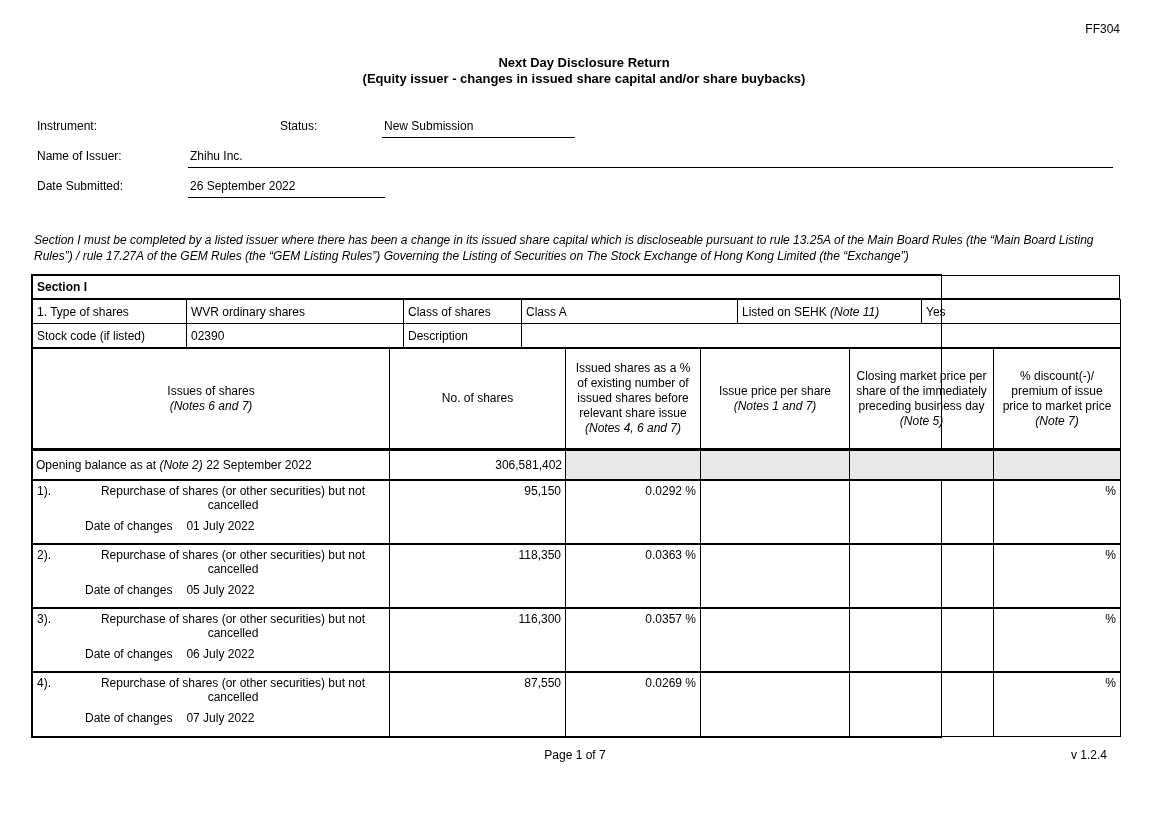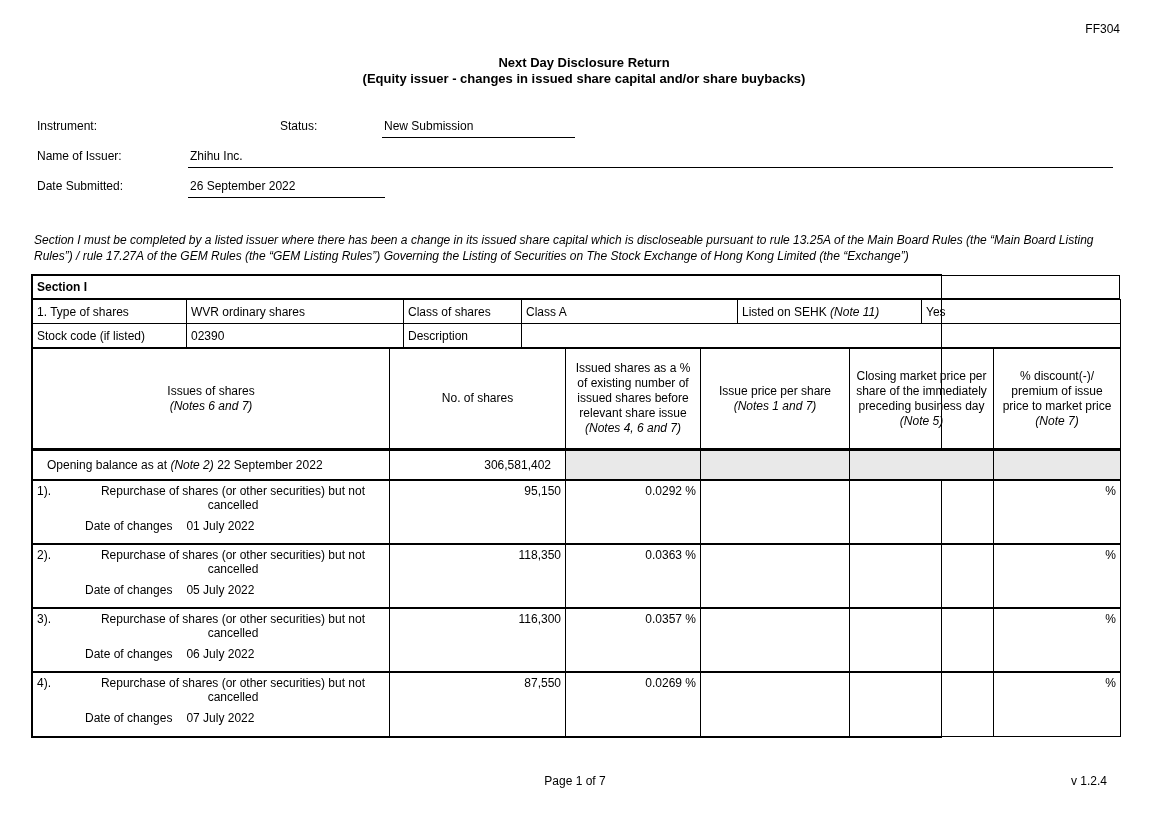--- a/index.html
+++ b/index.html
@@ -63,37 +63,37 @@
 
   .hdr-table td {
     height: 100px; text-align: center; vertical-align: middle;
     padding: 2px 3px; line-height: 15px;
   }
   .note { font-style: italic; }
   .note-block { display: block; font-style: italic; }
 
   .main-table td { vertical-align: top; }
   .main-table tr td { border-top: 2px solid #000; }
-  .opening-row td { height: 30px; vertical-align: middle; padding: 2px 14px; }
+  .opening-row td { height: 30px; vertical-align: middle; padding: 2px 3px; }
   .grey { background: #e9e9e9; }
   .num-cell { text-align: right; padding: 3px 4px 2px 2px; }
   .body-row td { height: 64px; }
   .cellcol {
     display: flex; flex-direction: column; justify-content: space-between;
     min-height: 60px; padding: 3px 2px 8px 2px;
   }
   .row-top { display: flex; }
   .row-num { flex: 0 0 50px; padding-left: 2px; }
   .row-desc { flex: 1; padding-right: 6px; line-height: 14px; text-align: center; }
   .row-date { margin-left: 50px; }
   .date-val { margin-left: 14px; }
 
   
   .footer {
-    position: relative; margin: 36px 0 0 31px; width: 1088px;
+    position: relative; margin: 10px 0 0 31px; width: 1088px;
     text-align: center;
   }
   .version { position: absolute; right: 12px; top: 0; }
 </style>
 </head>
 <body>
 
 <div class="page">
 
   <div class="form-code">FF304</div>

